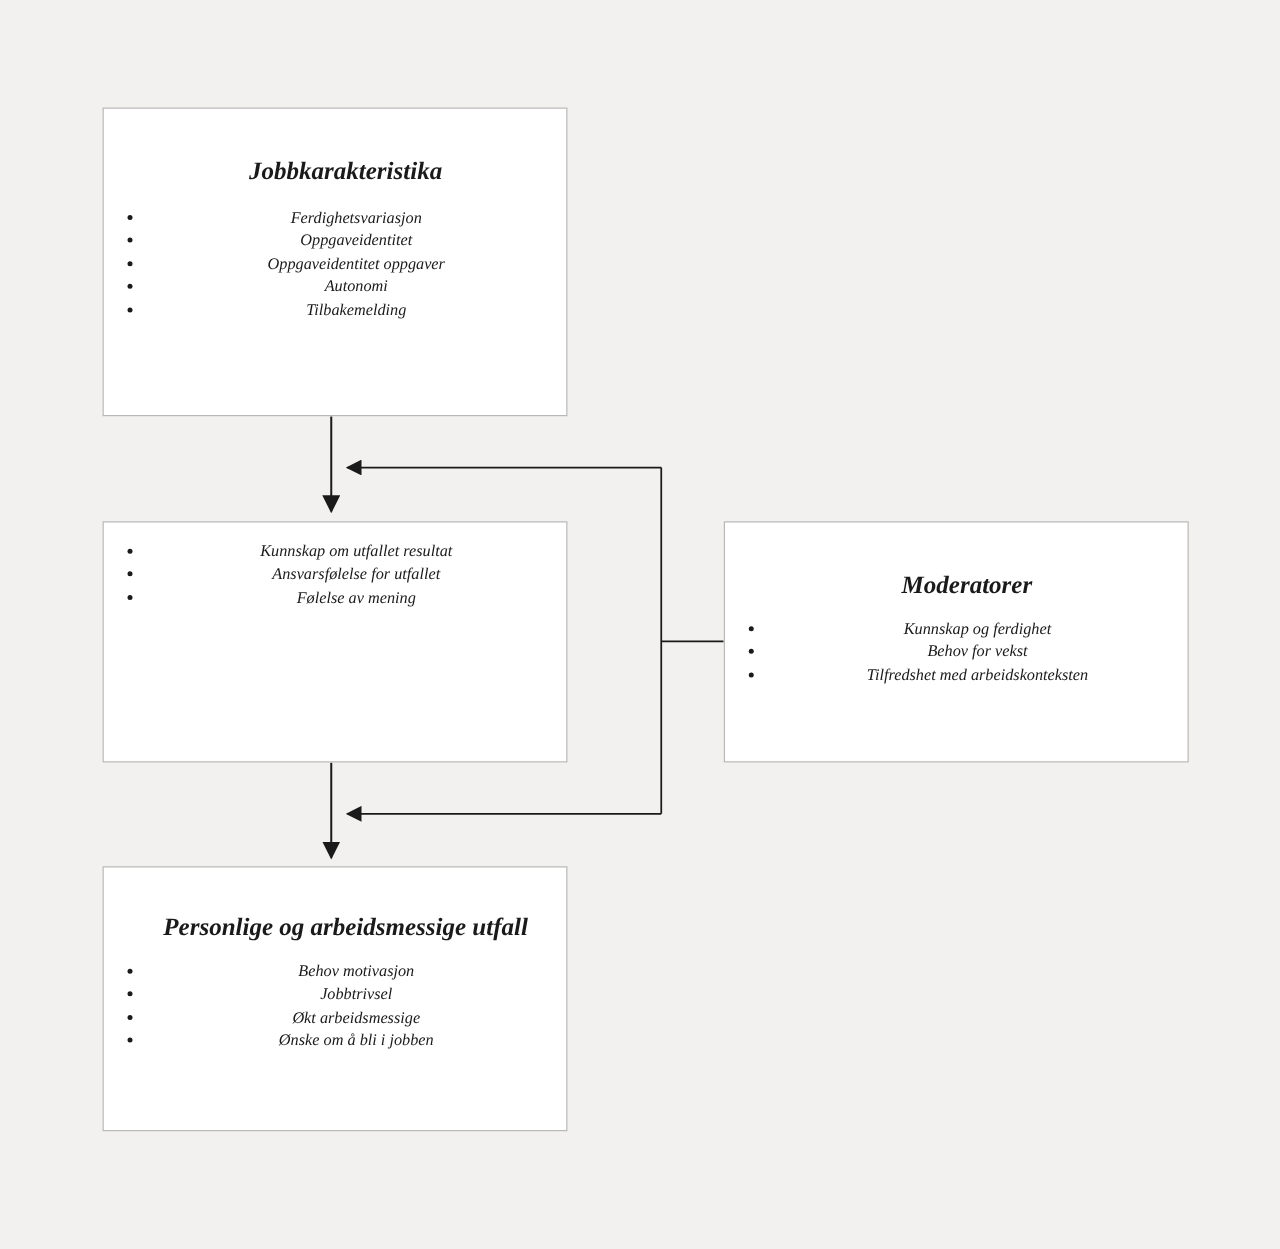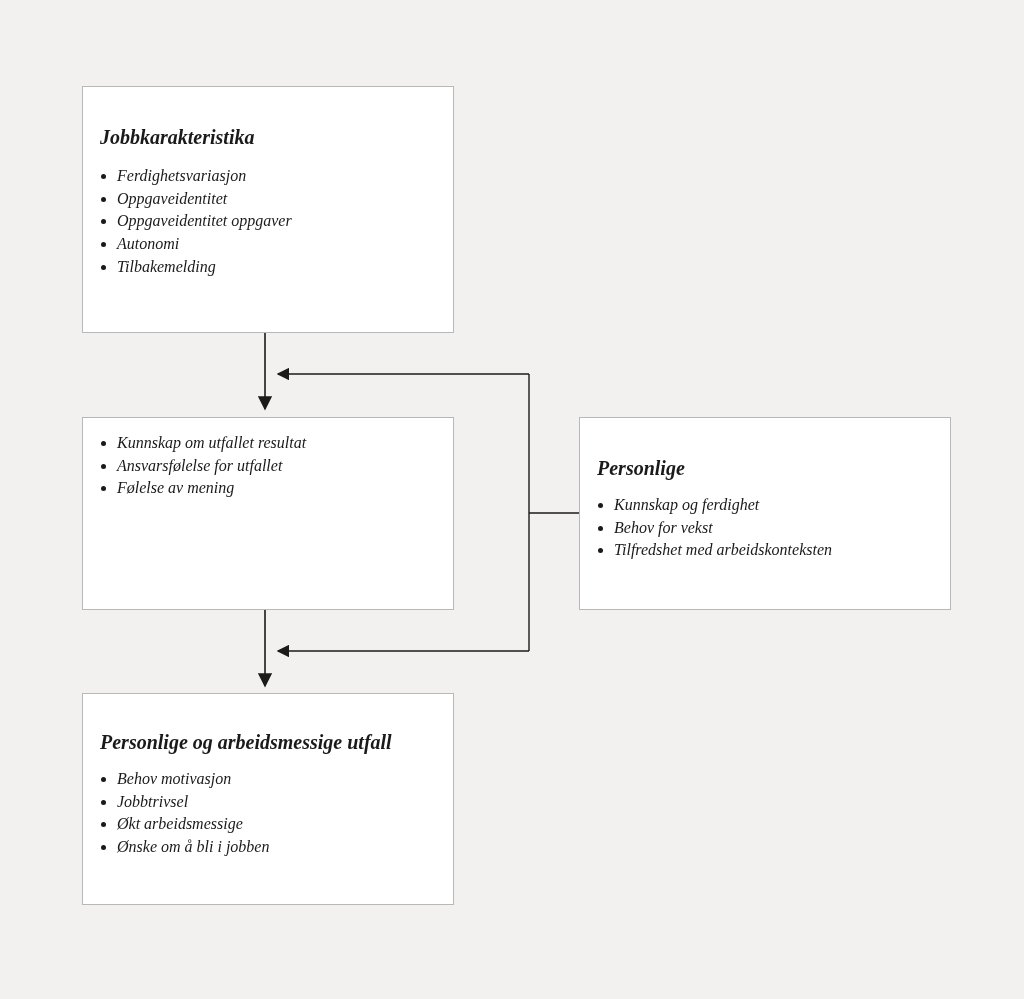--- a/index.html
+++ b/index.html
@@ -10,20 +10,21 @@
     width: 1024px;
     height: 999px;
     background: #f2f1ef;
     font-family: "Liberation Serif", "DejaVu Serif", serif;
     overflow: hidden;
   }
   #canvas {
     position: relative;
     width: 1024px;
     height: 999px;
+    text-align: center;
   }
   .box {
     position: absolute;
     background: #ffffff;
     border: 1px solid #b8b8b8;
     box-sizing: border-box;
     padding: 0;
   }
   .box-title {
     font-style: italic;
@@ -34,21 +35,21 @@
     padding: 0;
     line-height: 1.2;
   }
   .box-list {
     list-style: disc;
     margin: 0;
     padding: 0 0 0 34px;
   }
   .box-list li {
     font-style: italic;
-    font-size: 16px;
+    font-size: 13px;
     color: #1a1a1a;
     line-height: 1.42;
     padding: 0;
     margin: 0;
   }
 
   
   #box-job {
     left: 82px;
     top: 86px;
@@ -132,21 +133,21 @@
 
   <div class="box" id="box-psych">
     <ul class="box-list">
       <li>Kunnskap om utfallet resultat</li>
       <li>Ansvarsfølelse for utfallet</li>
       <li>Følelse av mening</li>
     </ul>
   </div>
 
   <div class="box" id="box-mod">
-    <div class="box-title">Personlige</div>
+    <div class="box-title">Moderatorer</div>
     <ul class="box-list">
       <li>Kunnskap og ferdighet</li>
       <li>Behov for vekst</li>
       <li>Tilfredshet med arbeidskonteksten</li>
     </ul>
   </div>
 
   <div class="box" id="box-outcome">
     <div class="box-title">Personlige og arbeidsmessige utfall</div>
     <ul class="box-list">

